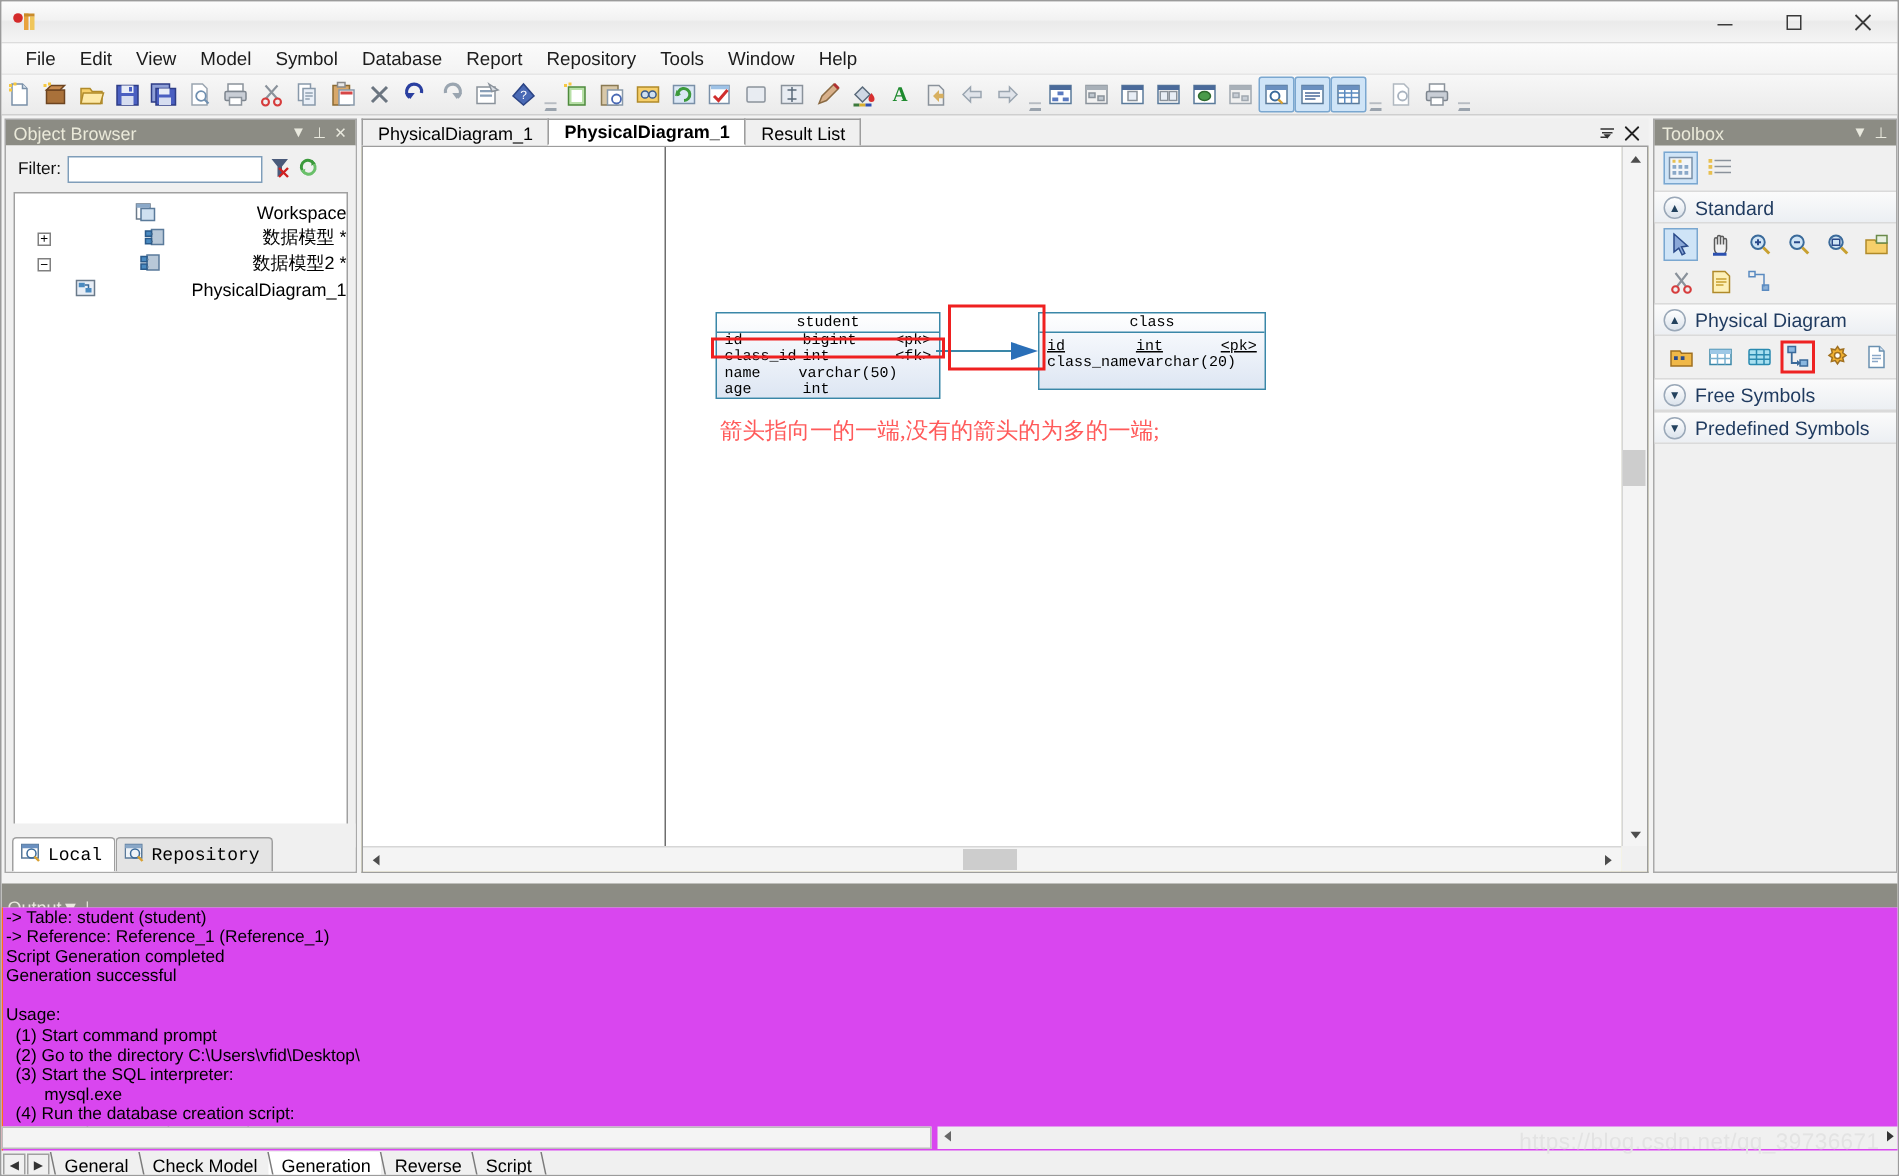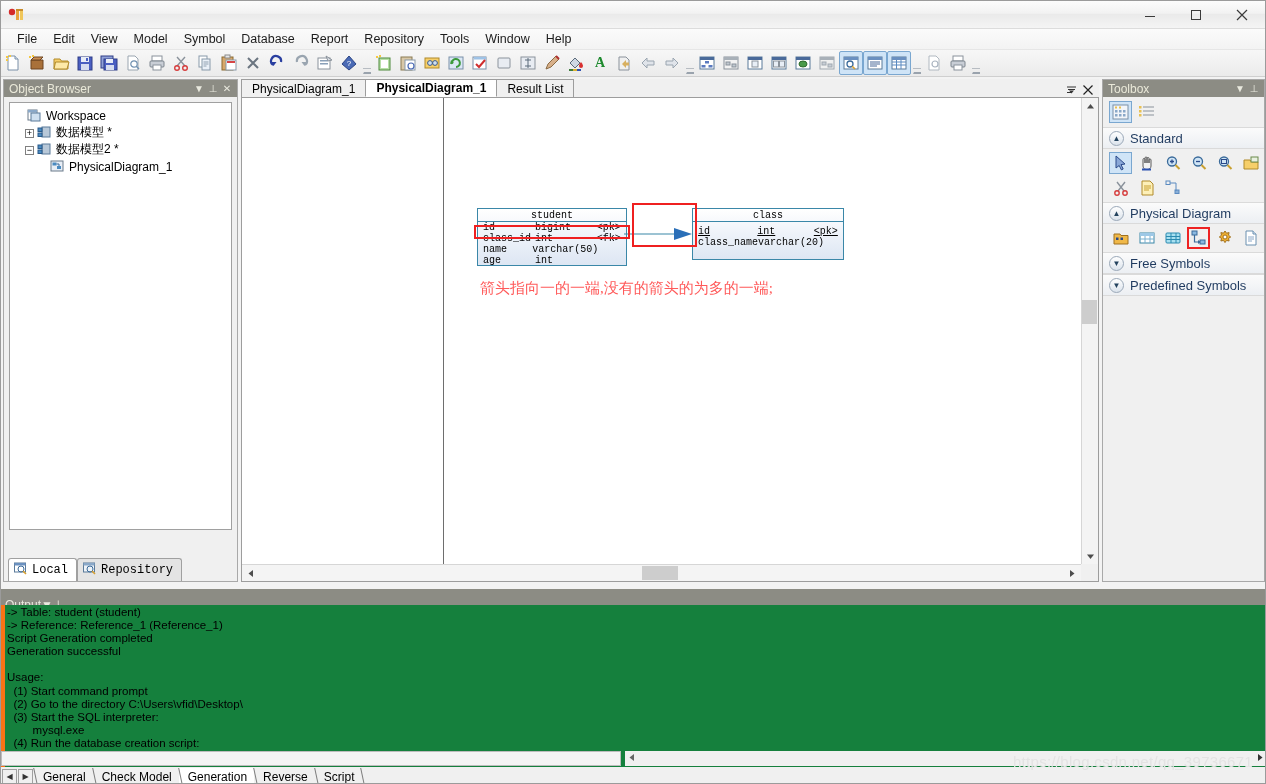--- a/index.html
+++ b/index.html
@@ -89,21 +89,21 @@
   .filter-row { display: flex; align-items: center; gap: 4px; margin: 2px 0 6px 4px; }
   .filter-label { font-size: 11.5px; color: #111; }
   .filter-input {
     width: 130px; height: 18px; background:#fff; border:1px solid #7f9db9;
     font-size: 11px; padding: 0 3px; outline: none;
   }
   .tree {
     background: #fff; border: 1px solid #a0a0a0; height: 428px; margin: 0 1px;
     padding: 4px 0 0 4px; overflow: hidden; position: relative;
   }
-  .tree-row { display: flex; align-items: center; height: 17px; font-size: 12px; color:#000; }
+  .tree-row { display: flex; align-items: center; height: 17px; font-size: 12px; color:#000;justify-content:space-between; }
   .tw { width: 11px; text-align:center; font-size:9px; color:#555; display:inline-block; }
   .tw .box {
     display:inline-block; width:9px; height:9px; border:1px solid #808080; background:#fff;
     line-height:7px; font-size:9px; color:#000; text-align:center; position: relative; top:0px;
   }
   .ticon { width: 18px; display:flex; align-items:center; justify-content:center; }
   .tree-lbl { padding-left: 3px; }
   .indent1 { padding-left: 10px; }
   .indent2 { padding-left: 34px; }
   .ob-tabs {
@@ -215,21 +215,21 @@
   
   .panel-out {
     position: absolute; left: 0; top: 588px; width: 1266px; height: 196px;
     background: #f0f0f0;
   }
   .out-head {
     height: 15px; background: #8c8c84; color: #e9e9de;
     display: flex; align-items: center; padding: 16px 3px 0 4px; font-size: 12px;
   }
   .out-body {
-    background: #15803d; height: 162px; border-left: 4px solid #f97316;
+    background: #d946ef; height: 162px; border-left: 1px solid #f97316;
     font-size: 11.5px; color: #000; padding: 1px 0 0 2px;
     line-height: 13.1px; white-space: pre; overflow: hidden;
     position: relative;
   }
   .out-tabs {
     height: 19px; display: flex; align-items: center; gap: 0;
     background: #f0f0f0; padding-left: 1px;
   }
   .ot-nav {
     width: 15px; height: 15px; border: 1px solid #a0a0a0; background:#f0f0f0;
@@ -620,20 +620,38 @@
   </div>
 
   <div class="panel-ob">
     <div class="panel-head">
       <span class="ph-title">Object Browser</span>
       <span class="ph-btn">▼</span>
       <span class="ph-btn">⊥</span>
       <span class="ph-btn">✕</span>
     </div>
     <div class="ob-body">
+      <div class="filter-row">
+        <span class="filter-label">Filter:</span>
+        <input class="filter-input" type="text" value="" style="">
+        <span>
+          <svg width="15" height="15" viewBox="0 0 15 15">
+              <path d="M2 2h11l-4 5v5l-3 2V7z" fill="#4a5a7a"></path>
+              <path d="M7 8l6 6M13 8l-6 6" stroke="#d02020" stroke-width="1.6" fill="none"></path>
+            </svg>
+        </span>
+        <span>
+          <svg width="15" height="15" viewBox="0 0 15 15">
+              <path d="M3.5 9.5A4.2 4.2 0 0 1 11 5" stroke="#3c9a3c" stroke-width="2" fill="none"></path>
+              <path d="M11.5 5.5A4.2 4.2 0 0 1 4 10" stroke="#6ac06a" stroke-width="2" fill="none"></path>
+              <path d="M10 2.5l2.5 2.5-3 1.5z" fill="#3c9a3c"></path>
+              <path d="M5 12.5L2.5 10l3-1.5z" fill="#6ac06a"></path>
+            </svg>
+        </span>
+      </div>
 
       <div class="tree">
         <div class="tree-row">
           <span class="tw"></span>
           <span class="ticon">
             <svg width="14" height="13" viewBox="0 0 14 13">
                 <rect x="1" y="1" width="9" height="10" fill="#fff" stroke="#6a7a8a"></rect>
                 <rect x="1" y="1" width="9" height="2.5" fill="#8aa8c8"></rect>
                 <rect x="4" y="4" width="9" height="8" fill="#cfe0f0" stroke="#5a7a9a"></rect>
               </svg>

